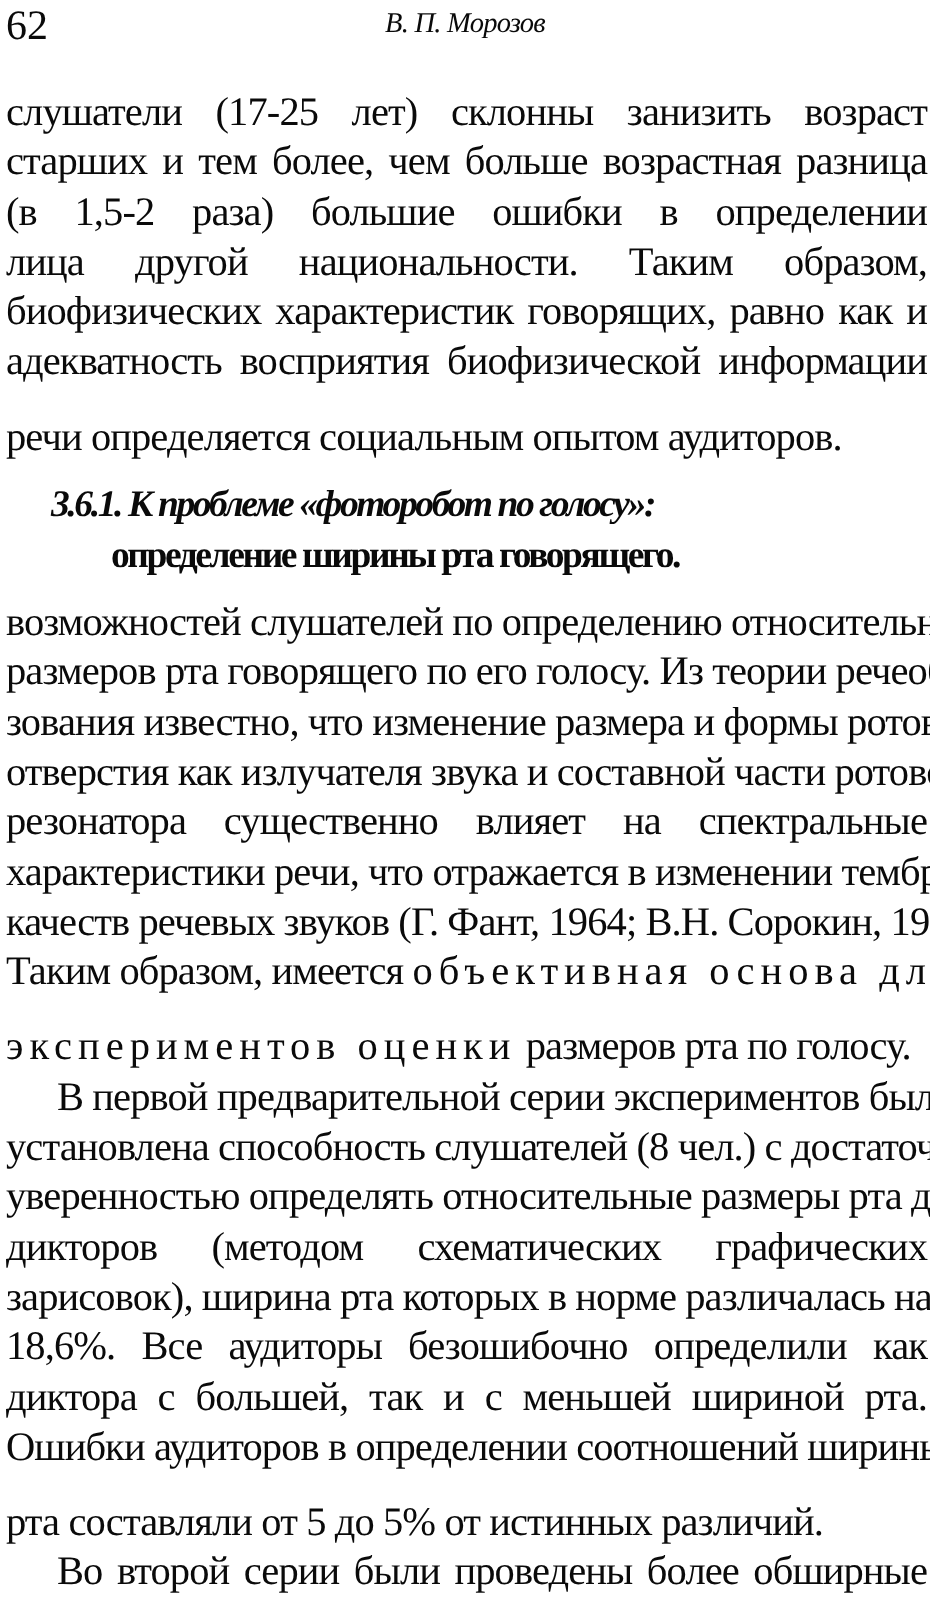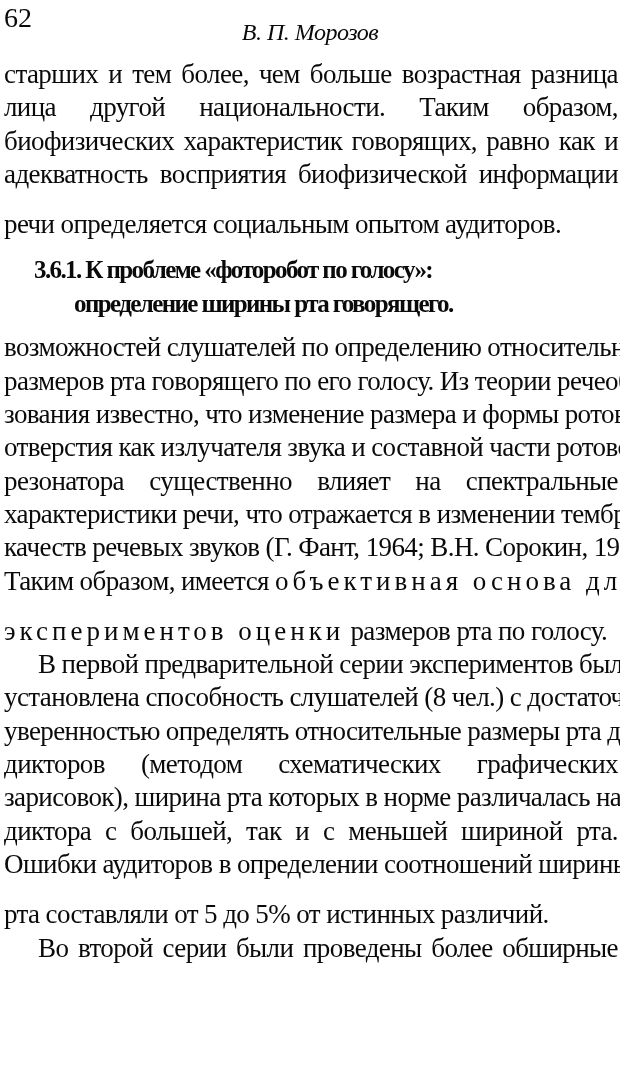--- a/index.html
+++ b/index.html
@@ -1,43 +1,45 @@
 <!DOCTYPE html>
 <html><head>
 <meta charset="utf-8">
 <style>
   html, body { margin:0; padding:0; background:#ffffff; }
   body { width:620px; height:1069px; overflow:hidden; position:relative;
          font-family:"Liberation Serif", "DejaVu Serif", serif; color:#0a0a0a; }
   .page-header { position:absolute; top:0; left:0; width:567px; height:40px; }
   .page-number { position:absolute; left:4px; top:2px; font-size:28px; line-height:32px; }
-  .running-title { position:absolute; left:0; width:620px; top:20px; text-align:center;
-                   font-style:italic; font-size:24px; line-height:24px; letter-spacing:-0.5px; }
+  .running-title { position:absolute; left:0; width:620px; top:4px; text-align:center;
+                   font-style:italic; font-size:19px; line-height:24px; letter-spacing:-0.5px; }
   .body { position:absolute; left:4px; top:58px; width:614px; }
   .line { display:block; font-size:27px; line-height:33.3px; white-space:nowrap;
           text-align:justify; text-align-last:justify; height:33.3px; letter-spacing:-0.6px; }
   .line.last { text-align-last:left;margin-top:17px; }
   .line.indent { padding-left:34px; }
   .heading { display:block; font-weight:bold; font-size:25px; line-height:34px;
              letter-spacing:-1.6px; white-space:nowrap; }
-  .heading.h1 { padding-left:30px; margin-top:12px; }
+  .heading.h1 { padding-left:30px; margin-top:12px;font-style:italic; }
   .heading.h2 { padding-left:70px; margin-bottom:10px;font-family:Liberation Serif, serif; }
   .spaced { letter-spacing:4px; }
 </style>
 </head>
 <body>
 
 <div class="page-header">
   <span class="page-number">62</span>
   <span class="running-title">В. П. Морозов</span>
 </div>
 
 <div class="body">
   <div>
+    <span class="line">слушатели (17-25 лет) склонны занизить возраст</span>
     <span class="line">старших и тем более, чем больше возрастная разница</span>
+    <span class="line">(в 1,5-2 раза) большие ошибки в определении</span>
     <span class="line">лица другой национальности. Таким образом,</span>
     <span class="line">биофизических характеристик говорящих, равно как и</span>
     <span class="line">адекватность восприятия биофизической информации</span>
     <span class="line last">речи определяется социальным опытом аудиторов.</span>
   </div>
 
   <div>
     <span class="heading h1">3.6.1. К проблеме «фоторобот по голосу»:</span>
     <span class="heading h2">определение ширины рта говорящего.</span>
   </div>
@@ -53,20 +55,21 @@
     <span class="line"><span>Таким образом, имеется</span> <span class="spaced">объективная основа для</span></span>
     <span class="line last"><span class="spaced">экспериментов оценки</span> <span>размеров рта по голосу.</span></span>
   </div>
 
   <div>
     <span class="line indent">В первой предварительной серии экспериментов была</span>
     <span class="line">установлена способность слушателей (8 чел.) с достаточной</span>
     <span class="line">уверенностью определять относительные размеры рта двух</span>
     <span class="line">дикторов (методом схематических графических</span>
     <span class="line">зарисовок), ширина рта которых в норме различалась на</span>
+    <span class="line">18,6%. Все аудиторы безошибочно определили как</span>
     <span class="line">диктора с большей, так и с меньшей шириной рта.</span>
     <span class="line">Ошибки аудиторов в определении соотношений ширины</span>
     <span class="line last">рта составляли от 5 до 5% от истинных различий.</span>
   </div>
 
   <div>
     <span class="line indent">Во второй серии были проведены более обширные</span>
 
   </div>
 </div>

